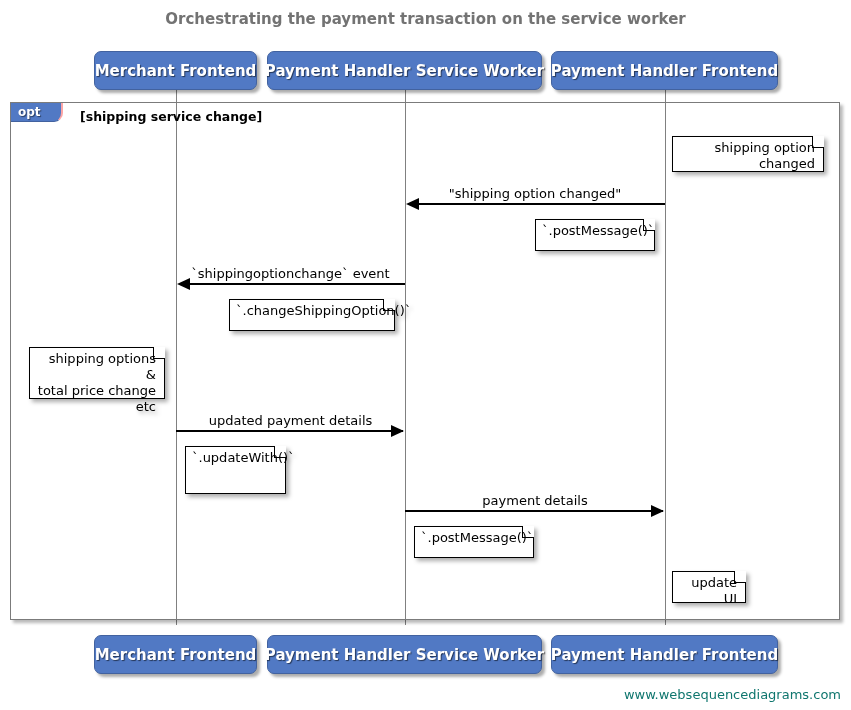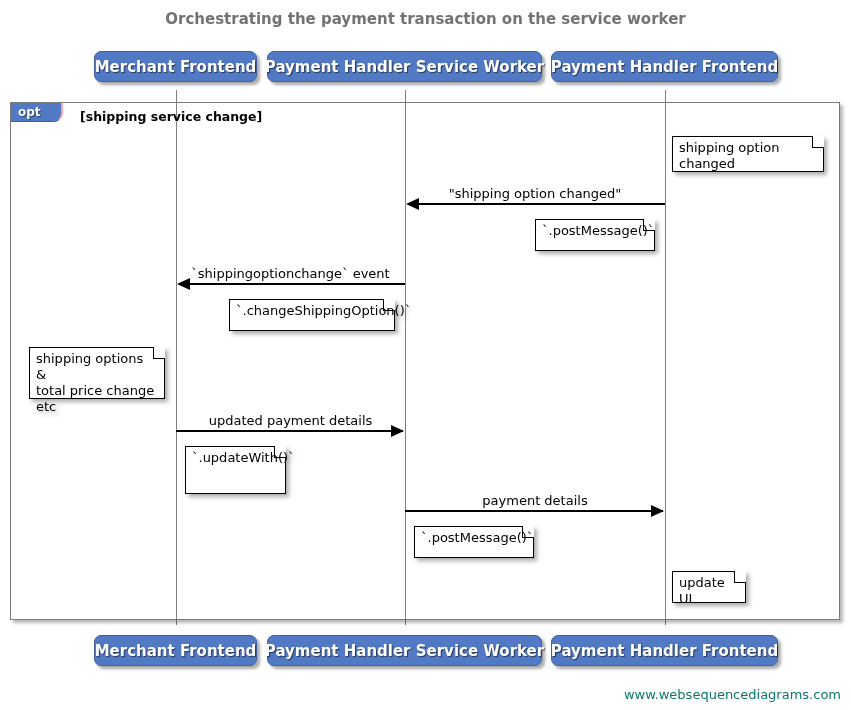--- a/index.html
+++ b/index.html
@@ -46,21 +46,21 @@
   
   .lifeline {
     position: absolute;
     width: 1px;
     background: #808080;
   }
 
   
   .participant {
     position: absolute;
-    height: 31px;
+    height: 39px;
     border-radius: 7px;
     background: #5179c4;
     border: 1px solid #42629f;
     box-shadow: 3px 3px 3px rgba(0,0,0,0.33);
     display: flex;
     align-items: center;
     justify-content: center;
     box-sizing: border-box;
   }
   .participant span {
@@ -124,20 +124,21 @@
     white-space: nowrap;
     text-align: center;
   }
 
   
   .note {
     position: absolute;
     background: #737373;
     box-sizing: border-box;
     filter: drop-shadow(3px 3px 2px rgba(0,0,0,0.32));
+    text-align: right;
   }
   .note .note-shape {
     position: absolute;
     left: 0; top: 0;
     width: 100%; height: 100%;
     background: #ffffff;
     border: 1px solid #000000;
     box-sizing: border-box;
     clip-path: polygon(0 0, calc(100% - 12px) 0, 100% 12px, 100% 100%, 0 100%);
   }

